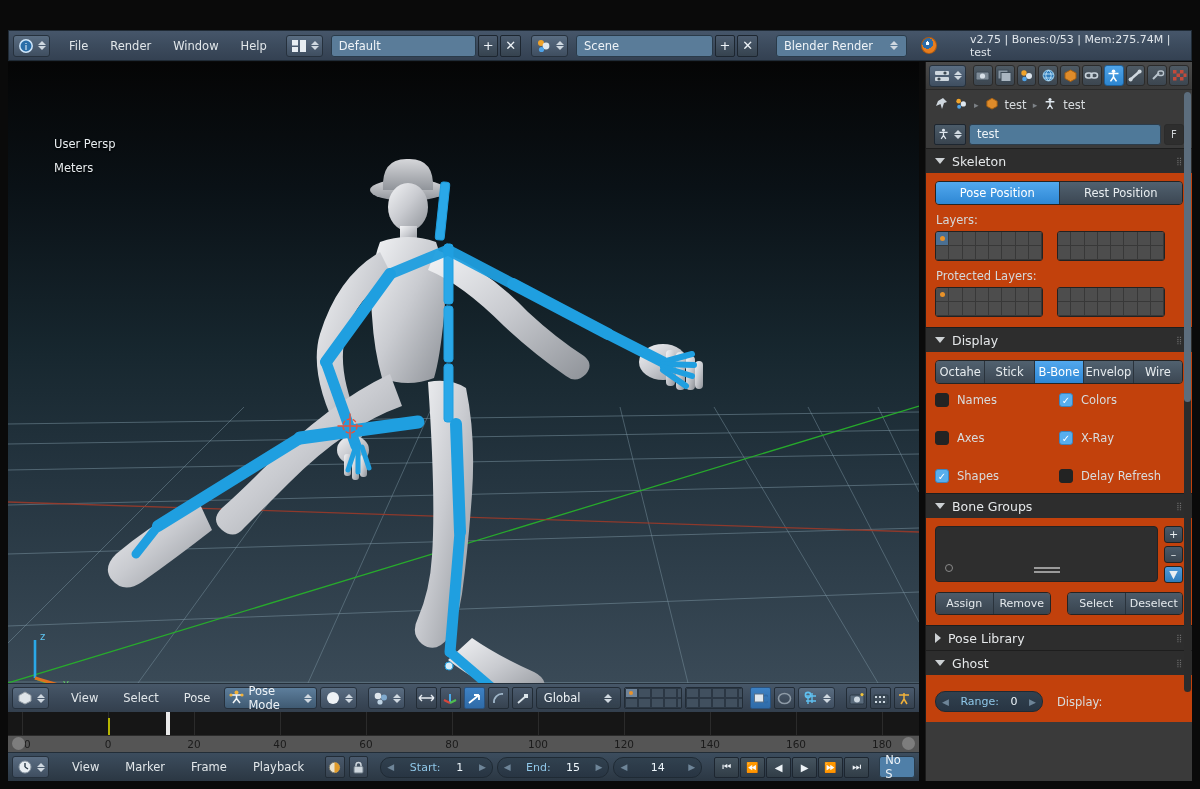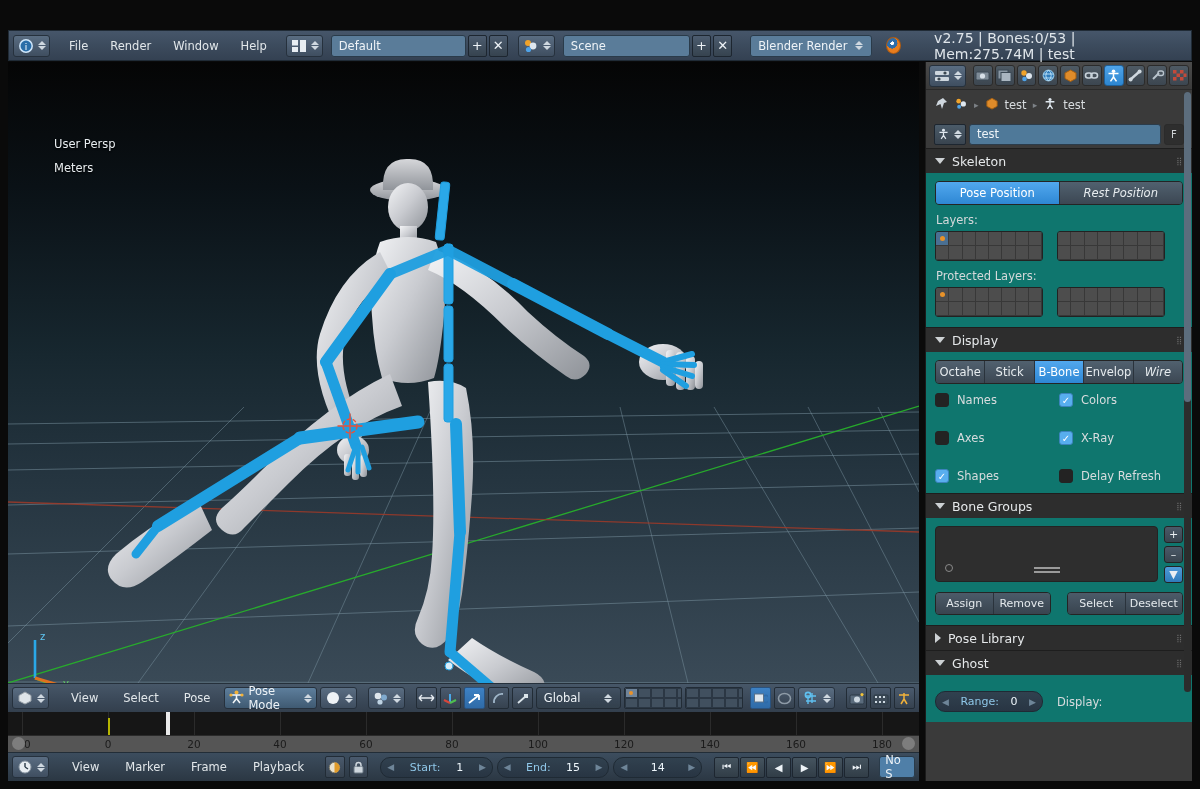--- a/index.html
+++ b/index.html
@@ -69,21 +69,21 @@
   }
   .field {
     height: 22px; background: #5a7c99; border:1px solid #2a3b4a; border-radius: 3px;
     display:flex; align-items:center; padding: 0 7px; color:#eef3f7; font-size:11.5px;
   }
   .sq-btn {
     width: 22px; height: 22px; border: 1px solid #1d2630; border-radius: 2px;
     background: linear-gradient(to bottom,#4c5c6f,#36434f);
     display:flex;align-items:center;justify-content:center;color:#eef3f7;font-size:13px;
   }
-  #statustext { margin-left: auto; font-size:14px; color:#dfe5ea; padding-right: 8px; padding-left: 33px; }
+  #statustext { margin-left: auto; font-size:11px; color:#dfe5ea; padding-right: 8px; padding-left: 33px; }
 
   
   #viewport {
     position: absolute; left: 8px; top: 62px; width: 911px; height: 621px;
     background: linear-gradient(to bottom, #050505 0%, #0a1116 20%, #17272f 47%, #24343f 66%, #3a4a57 100%);
     overflow: hidden;
   }
   #grid { position:absolute; inset:0; }
   .vp-text { position:absolute; color:#e8edf0; font-size:11.5px; text-shadow:0 1px 2px #000;margin-left:19px; }
 
@@ -176,28 +176,28 @@
   }
   .panel-hdr {
     height:25px; background:#2d2d2d; border-top:1px solid #1e1e1e;
     display:flex; align-items:center; padding:0 9px; color:#e5e8ea; font-size:12.5px; gap:7px;
   }
   .tri { width:0;height:0;border-left:5px solid transparent;border-right:5px solid transparent;
          border-top:6px solid #cdd1d4; }
   .tri.closed { border:0; border-top:5px solid transparent;border-bottom:5px solid transparent;
                 border-left:6px solid #cdd1d4; }
   .grip { margin-left:auto; color:#6a6a6a; letter-spacing:1px; font-size:8px; }
-  .panel-body { padding: 8px 9px 10px 9px; background:#0f766e; }
+  .panel-body { padding: 8px 9px 10px 9px; background:#c2410c; }
   .seg { display:flex; border-radius:4px; overflow:hidden; border:1px solid #242424; }
   .seg > div {
     flex:1; height:22px; display:flex; align-items:center; justify-content:center;
     background: linear-gradient(to bottom,#51616f,#3c4753); color:#e7ecef; font-size:11.5px;
     border-right:1px solid #2a333c;
   }
-  .seg > div:last-child { border-right:0;font-style:italic; }
+  .seg > div:last-child { border-right:0; }
   .seg > div.on { background: linear-gradient(to bottom,#52a8ee,#2e87d4); color:#fff; }
   .sublabel { color:#d4d8da; font-size:11.5px; margin:8px 0 4px 1px; }
   .layers-row { display:flex; gap:14px; }
   .lgrid { display:grid; grid-template-columns:repeat(8,1fr); border:1px solid #222; border-radius:3px;
            overflow:hidden; width:108px; }
   .lgrid .c { height:14px; background:#4d4d4d; border-right:1px solid #383838; border-bottom:1px solid #383838; }
   .lgrid .c.sel { background:#4a6f92; }
   .dot { width:5px;height:5px;border-radius:50%;background:#e8922a; margin:4px auto 0 auto; }
   .chk-grid { display:grid; grid-template-columns:1fr 1fr; row-gap:24px; margin-top:9px; }
   .chk { display:flex; align-items:center; gap:8px; font-size:11.5px; color:#d8dcde; }

